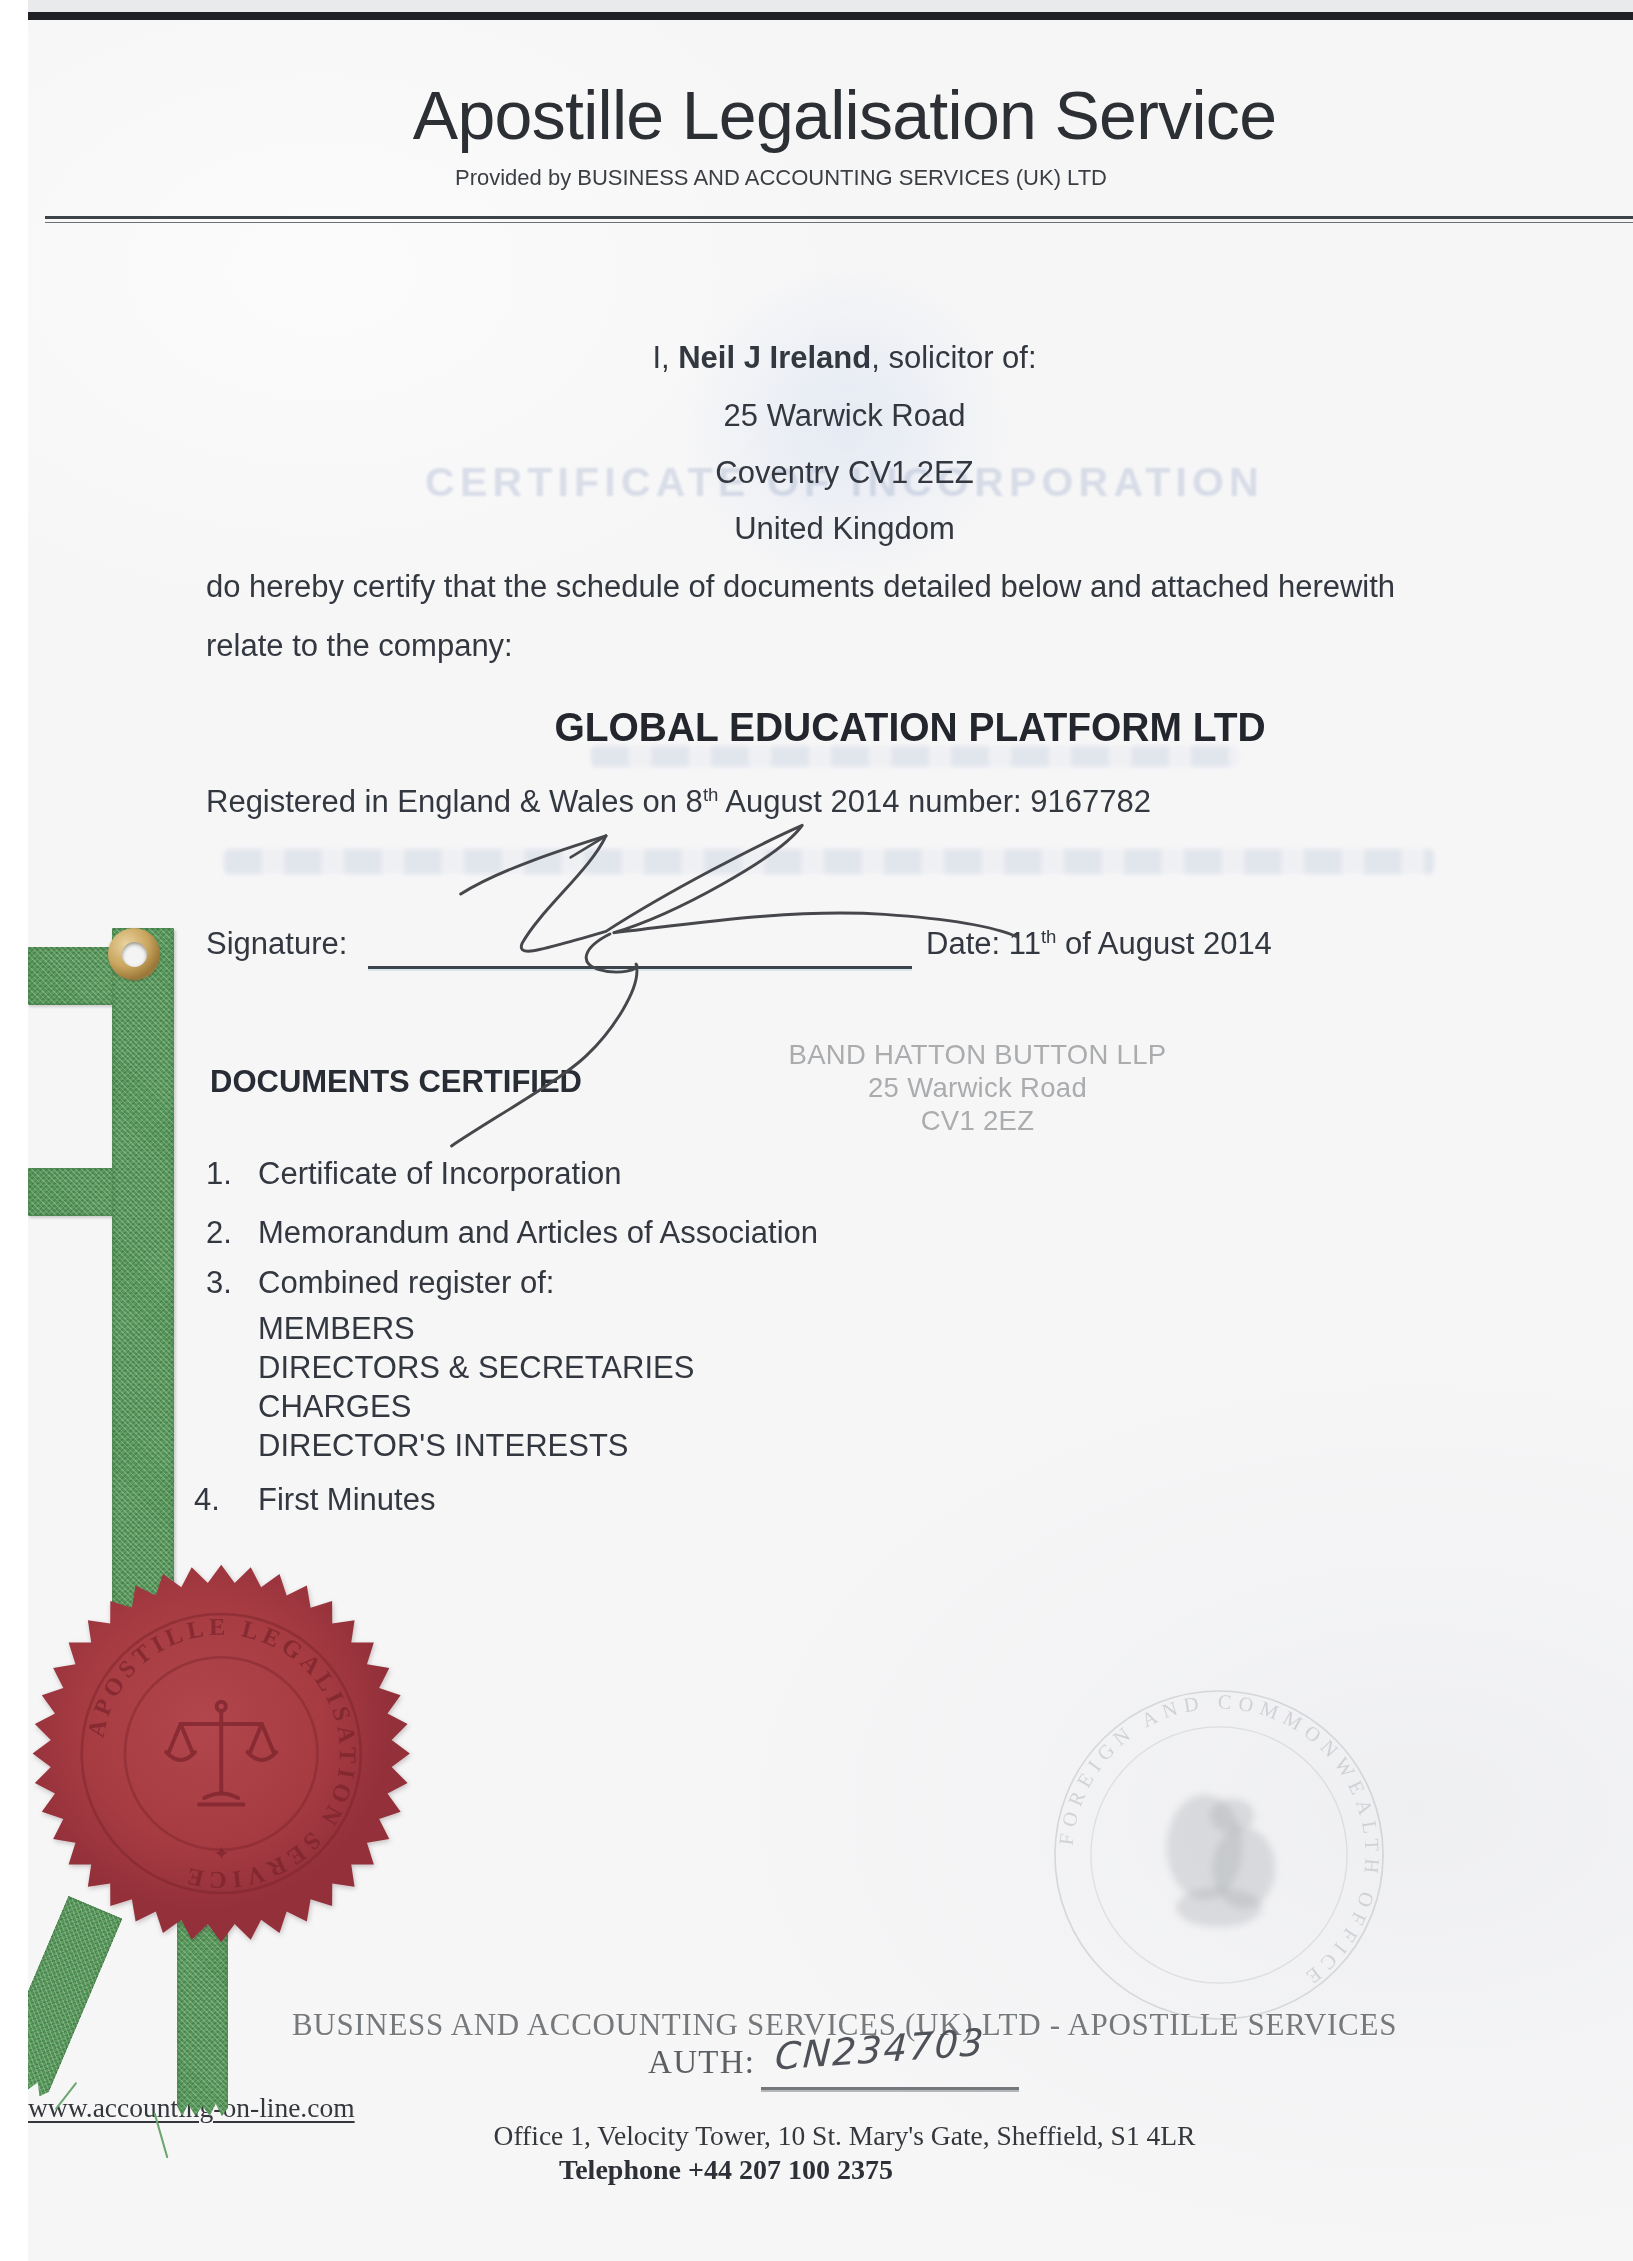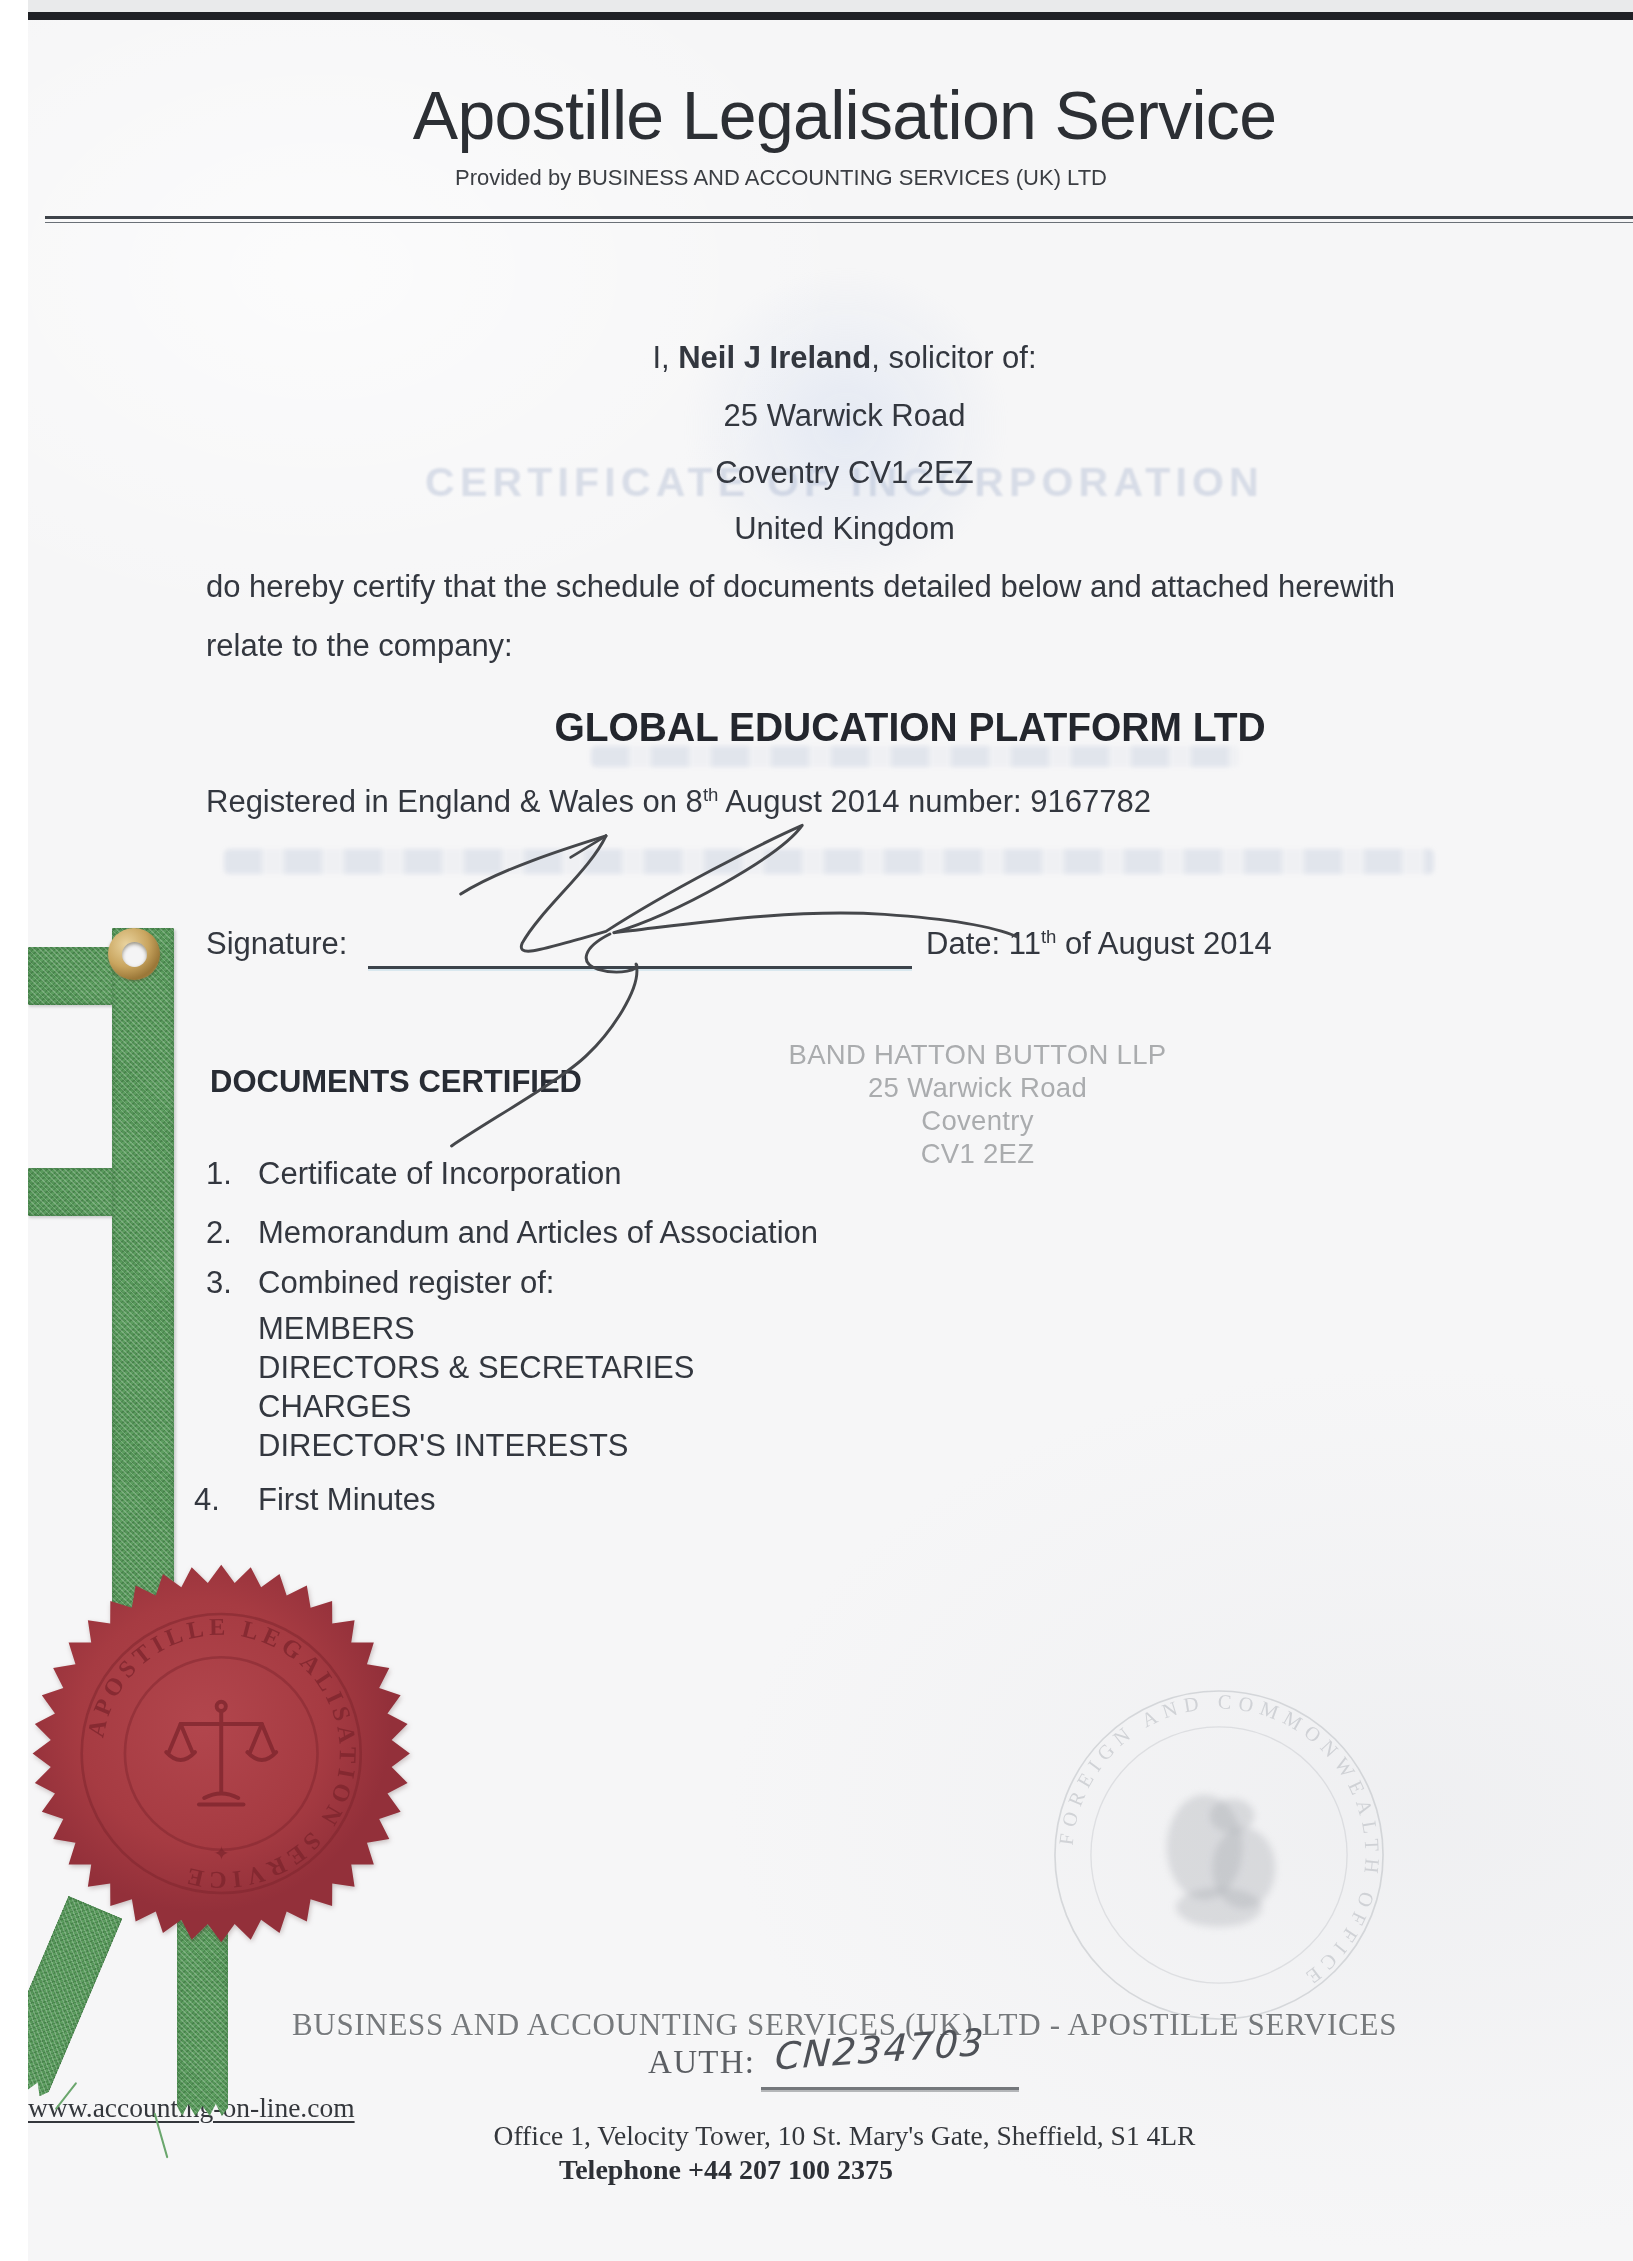--- a/index.html
+++ b/index.html
@@ -133,21 +133,20 @@
         C420,212 560,140 624,112 C590,160 430,248 336,276
         C430,266 600,238 750,248 C850,255 920,268 952,282"></path>
       <path stroke-width="4.5" d="M330,278 C290,298 282,322 312,332 C345,342 378,332 370,324
         C380,360 330,430 296,462 C258,500 150,560 88,602"></path>
     </g>
   </svg>
 
   <div class="abs stamp">
     <div>BAND HATTON BUTTON LLP</div>
     <div>25 Warwick Road</div>
-    <div>Coventry</div>
     <div>CV1 2EZ</div>
   </div>
 
   <div class="abs docs-heading">DOCUMENTS CERTIFIED</div>
 
   <div class="li-num" style="top:1156px;">1.</div>
   <div class="li-text" style="top:1156px;">Certificate of Incorporation</div>
 
   <div class="li-num" style="top:1215px;">2.</div>
   <div class="li-text" style="top:1215px;">Memorandum and Articles of Association</div>

